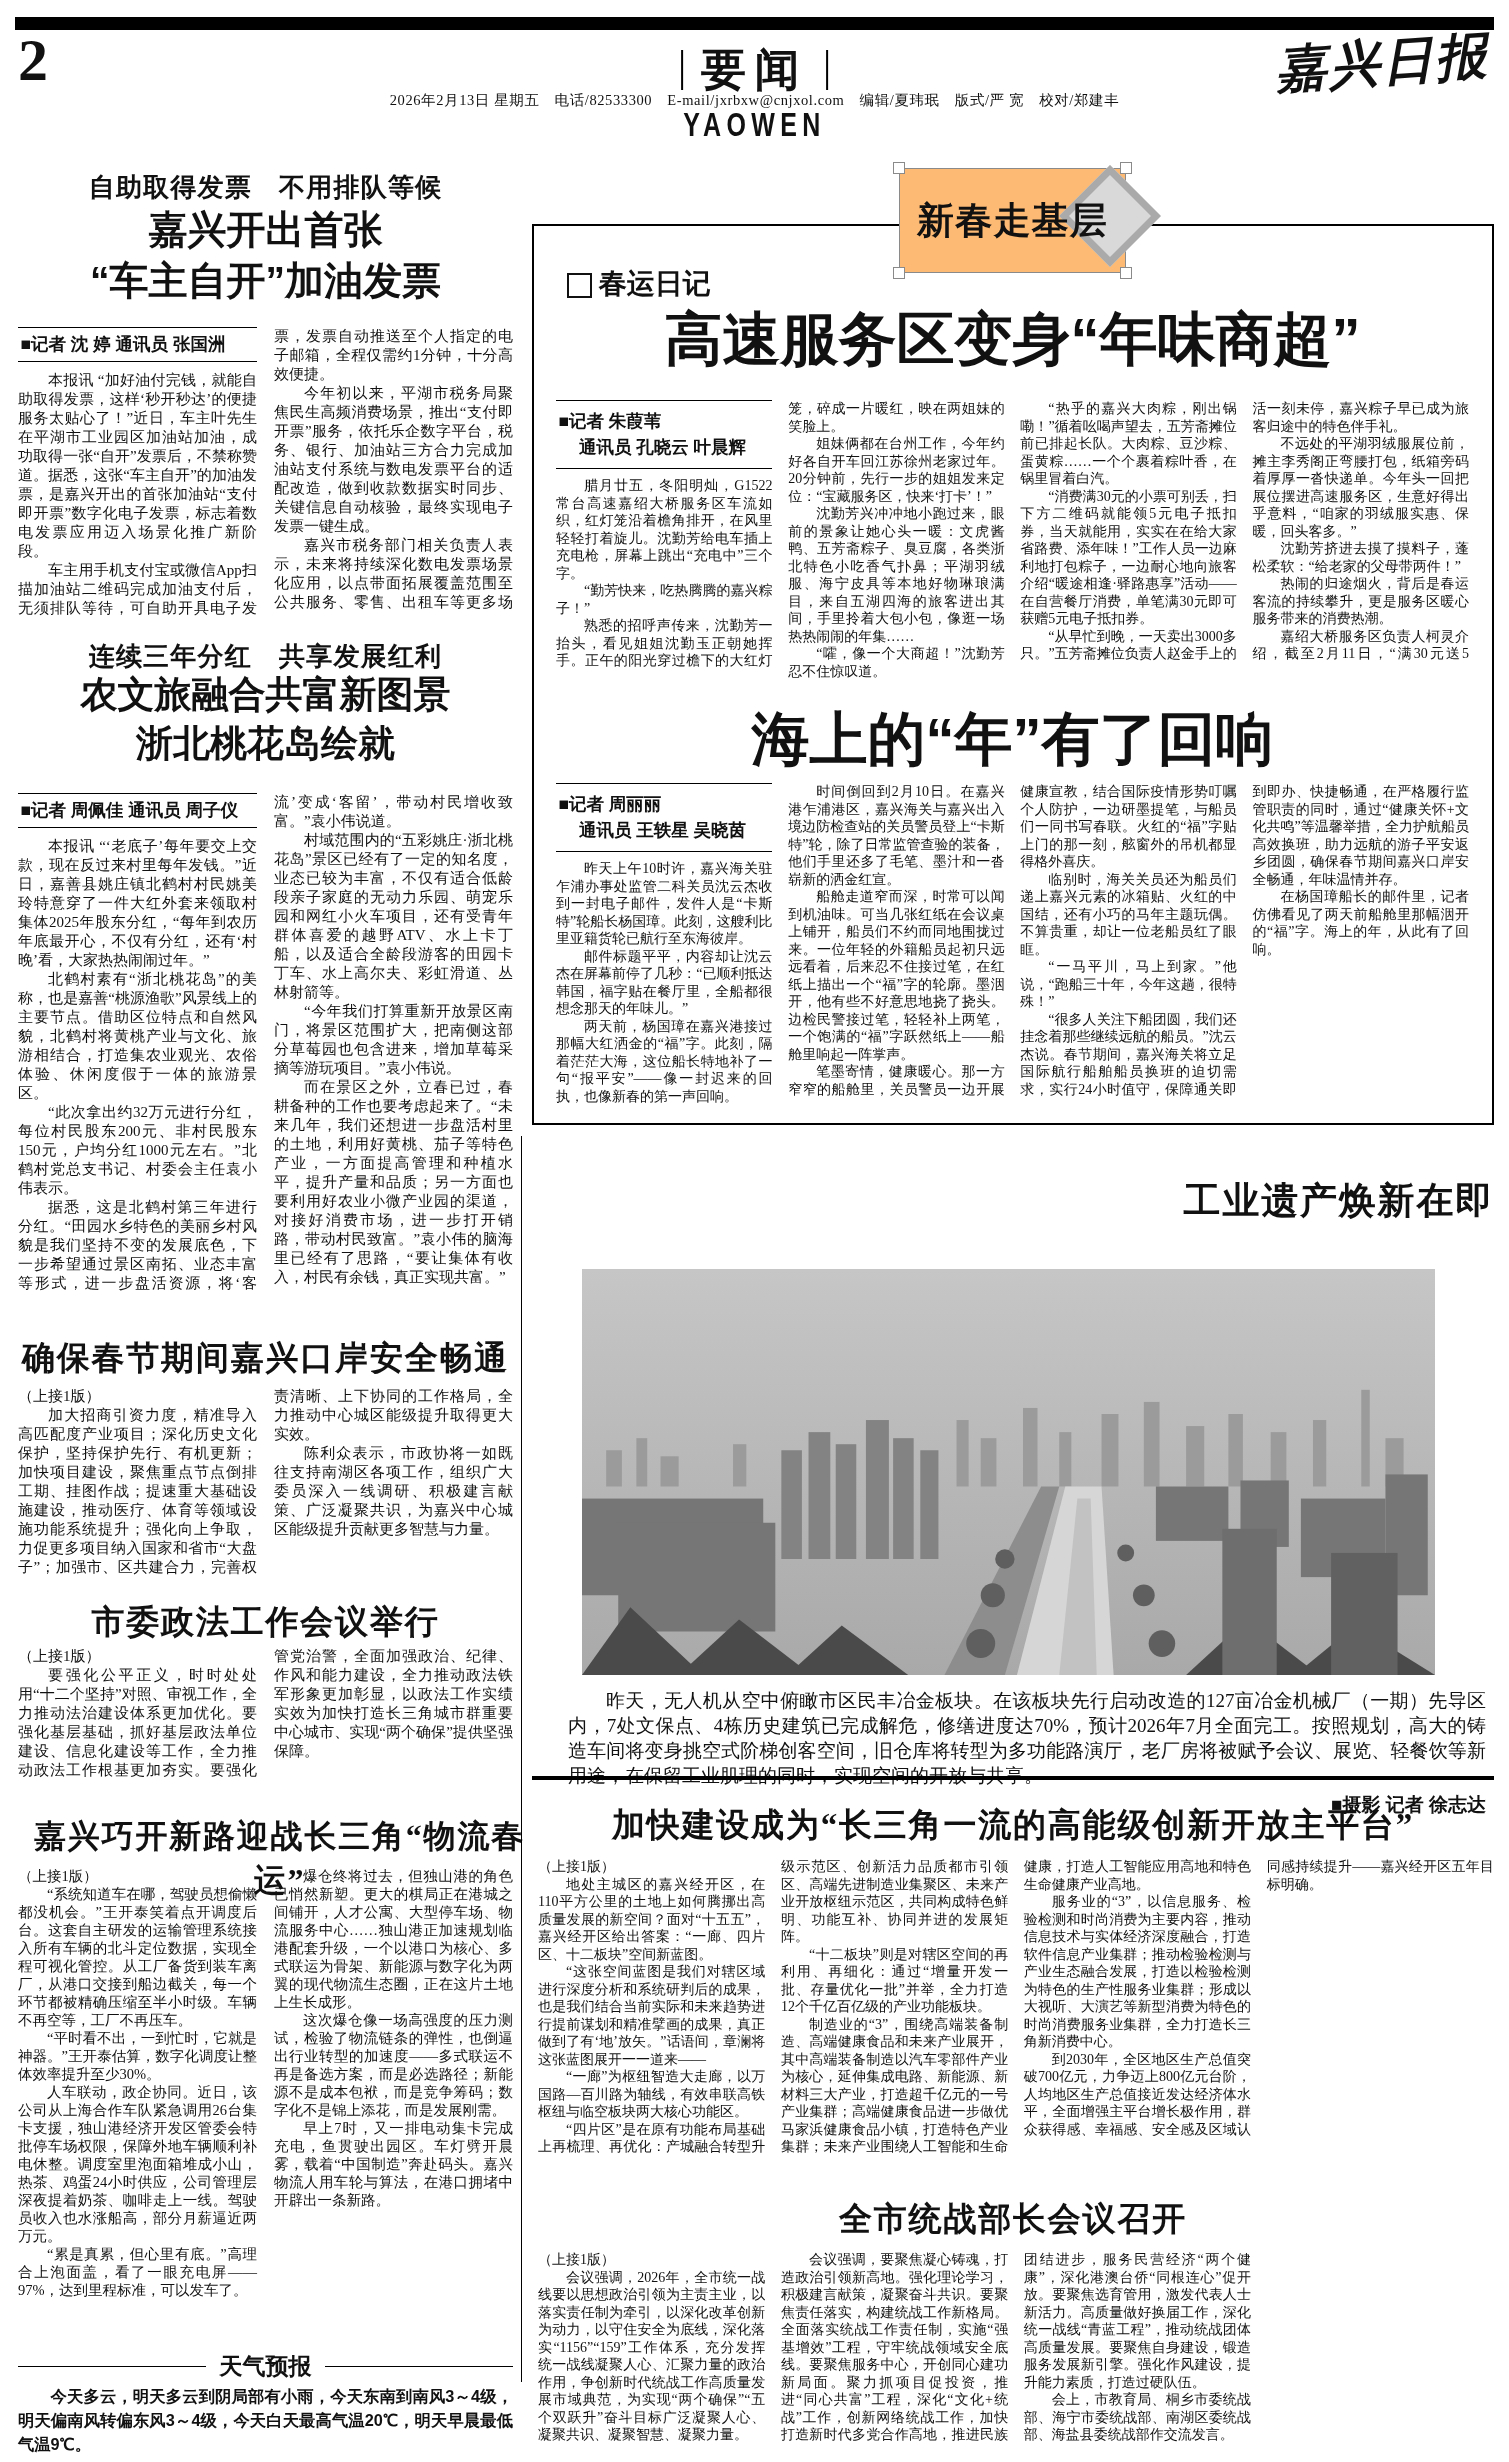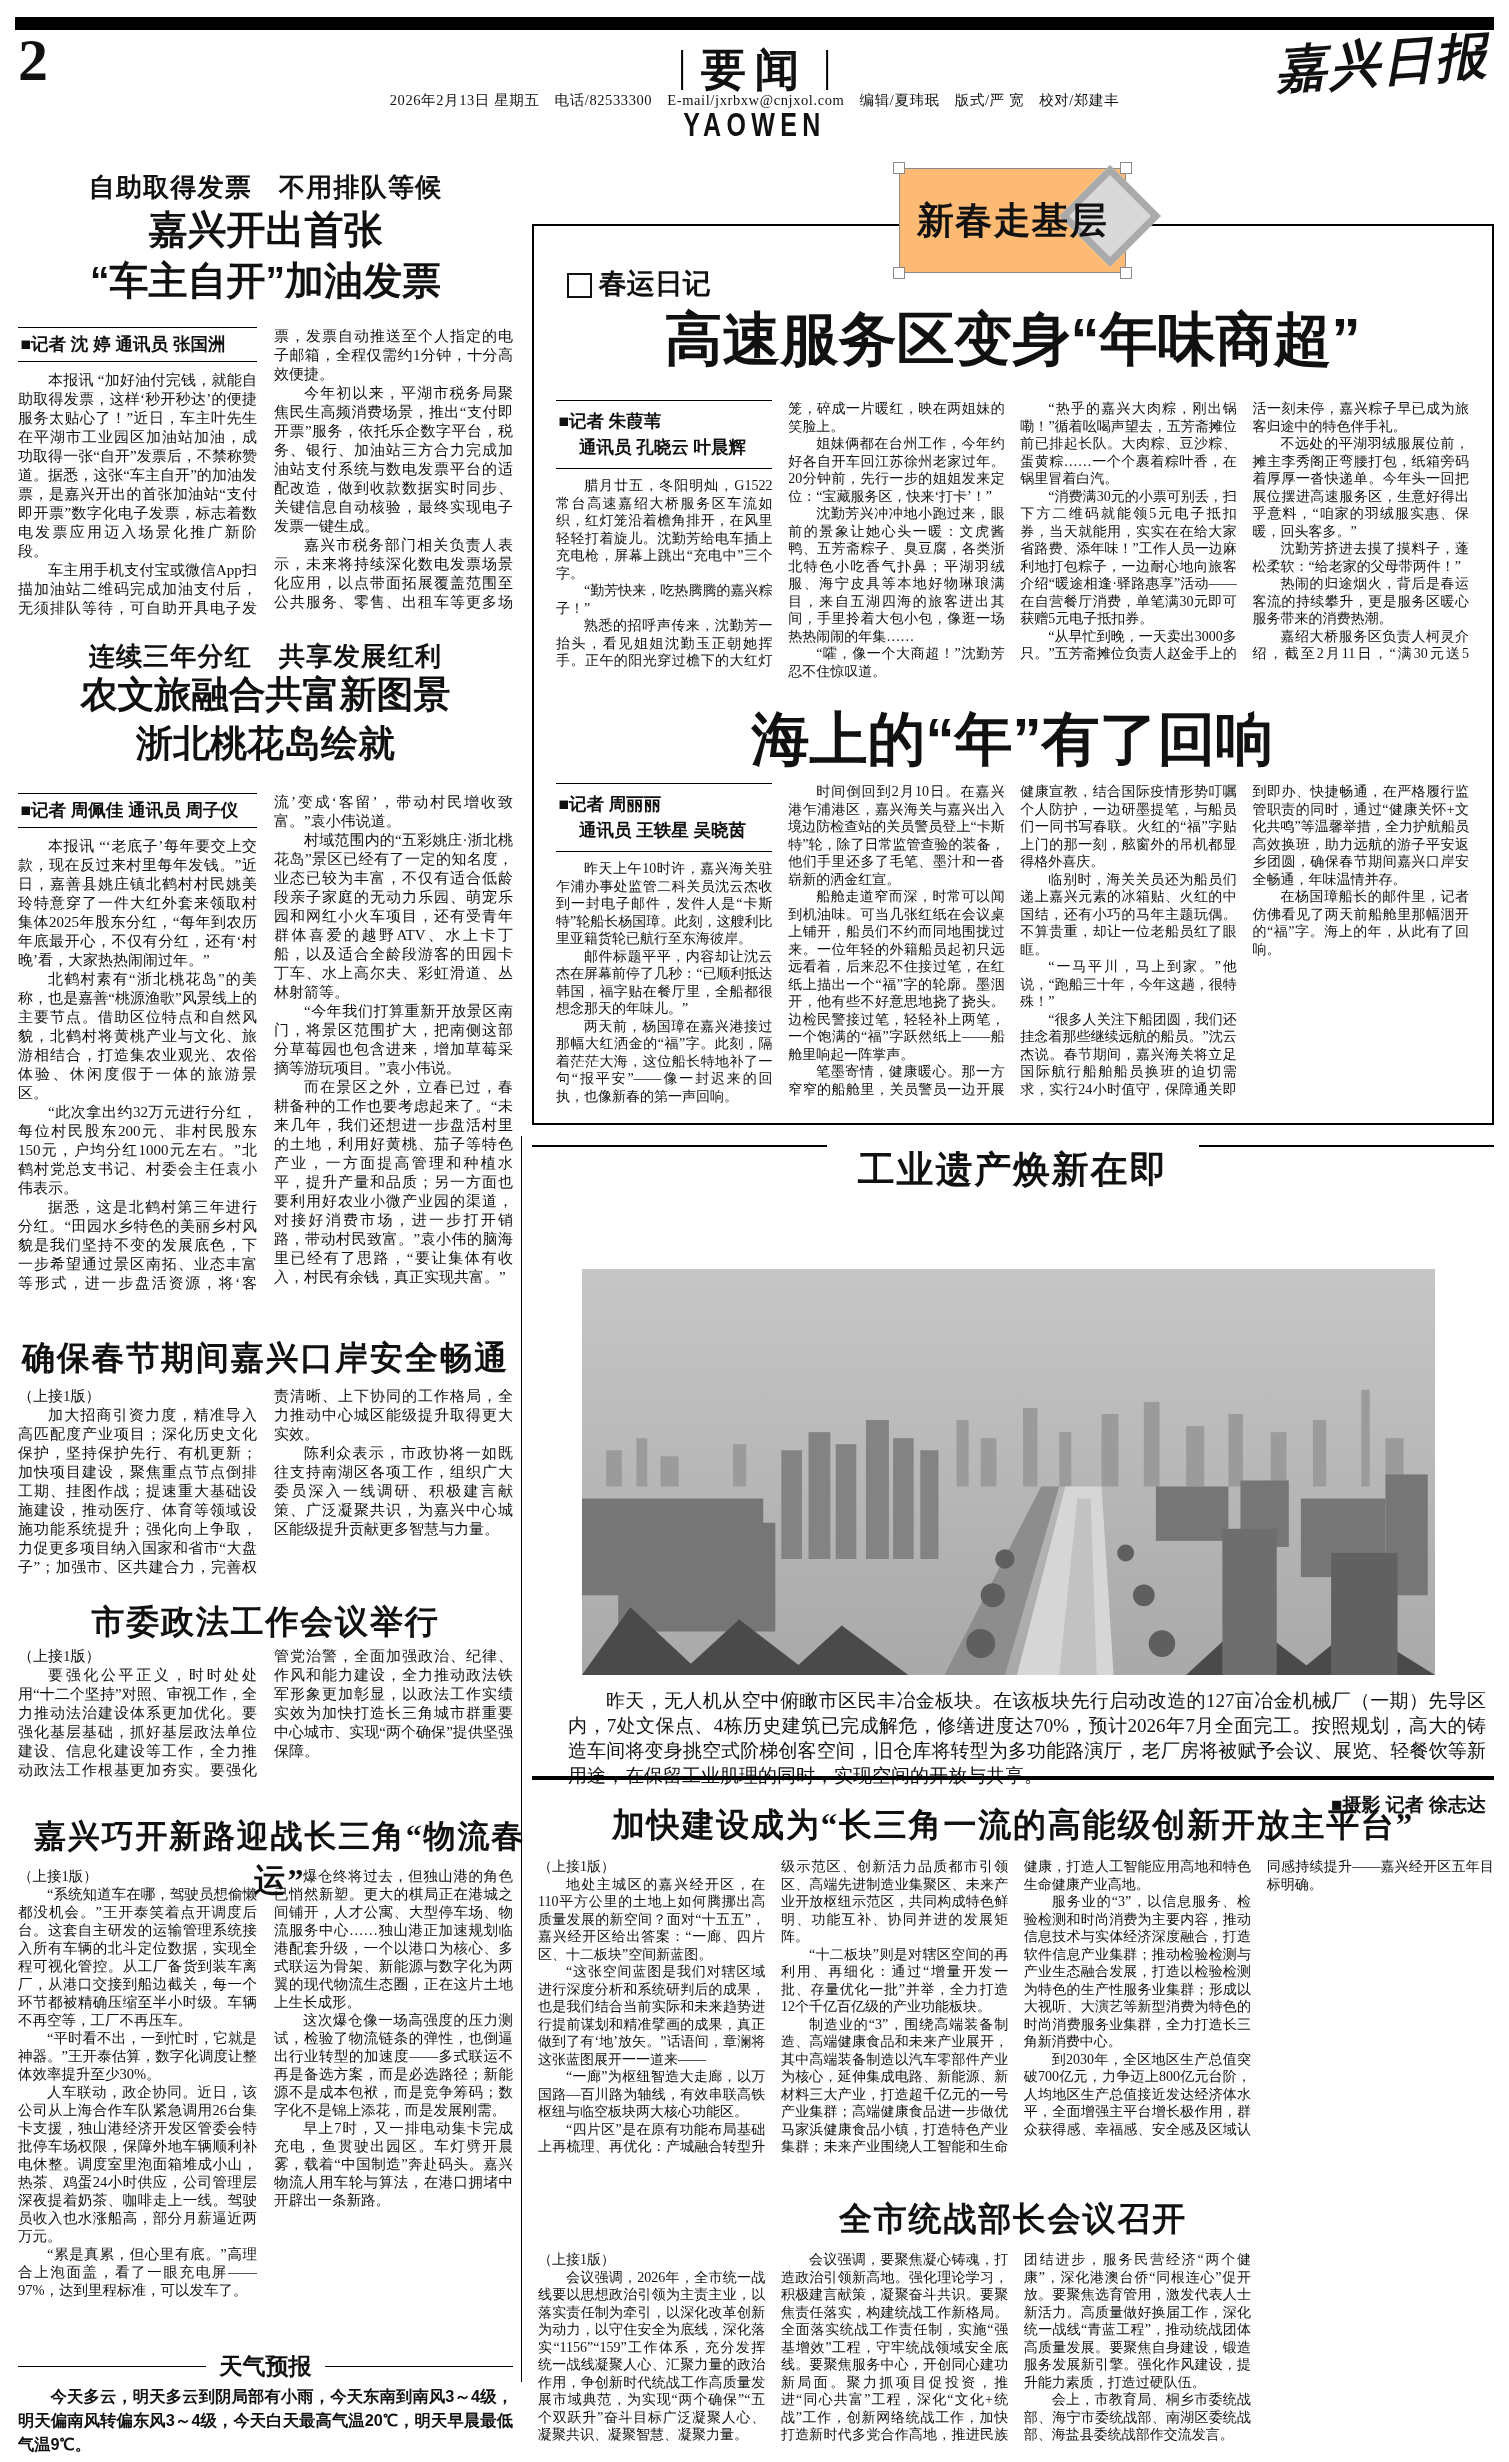--- a/index.html
+++ b/index.html
@@ -37,21 +37,21 @@
   #badge{left:899px;top:168px;width:225px;height:103px;background:#fdba74;border:1.8px solid #8a8a8a;
          display:flex;align-items:center;justify-content:center;z-index:5;}
   #badge .deco{position:absolute;right:-20.5px;top:11px;width:58px;height:58px;border:7.2px solid #aaa;
                transform:rotate(45deg);background:#d9d9d9;z-index:-1;}
   #badge .corner{position:absolute;width:9.7px;height:9.7px;background:#fff;border:1.8px solid #8a8a8a;}
   #badge .c1{left:-6.6px;top:-6.6px;} #badge .c2{right:-6.6px;top:-6.6px;}
   #badge .c3{left:-6.6px;bottom:-6.6px;} #badge .c4{right:-6.6px;bottom:-6.6px;}
   #badge .btxt{font-size:37px;font-weight:bold;font-family:"Liberation Sans",sans-serif;letter-spacing:1.2px;}
   #diary{left:567px;top:265px;font-size:28px;font-weight:bold;font-family:"Liberation Sans",sans-serif;}
   #diary .sq{display:inline-block;width:20.5px;height:20.5px;border:2.4px solid #111;margin-right:7.2px;vertical-align:middle;}
-  .rule-title{display:flex;align-items:flex-start;gap:31px;}
+  .rule-title{display:flex;align-items:flex-end;gap:31px;flex-direction:column;}
   .rule-title .ln{flex:1;height:1.8px;background:#000;}
   #photo-frame{left:582px;top:1269px;width:853px;height:406px;background:#aaa;}
   #caption{left:568px;top:1688px;width:918px;font-size:19px;line-height:25px;text-align:justify;}
   #caption .cap{text-indent:2em;}
   #thickrule{left:532px;top:1776px;width:962px;height:4.2px;background:#000;}
   #vsep{left:521px;top:1136px;width:1.2px;height:1246px;background:#000;}
   
   #weather-label{left:18px;top:2351px;width:495px;display:flex;align-items:center;gap:13.3px;}
   #weather-label .ln{flex:1;height:1.8px;background:#000;}
   #weather-label .txt{font-size:23px;font-weight:bold;font-family:"Liberation Sans",sans-serif;}

